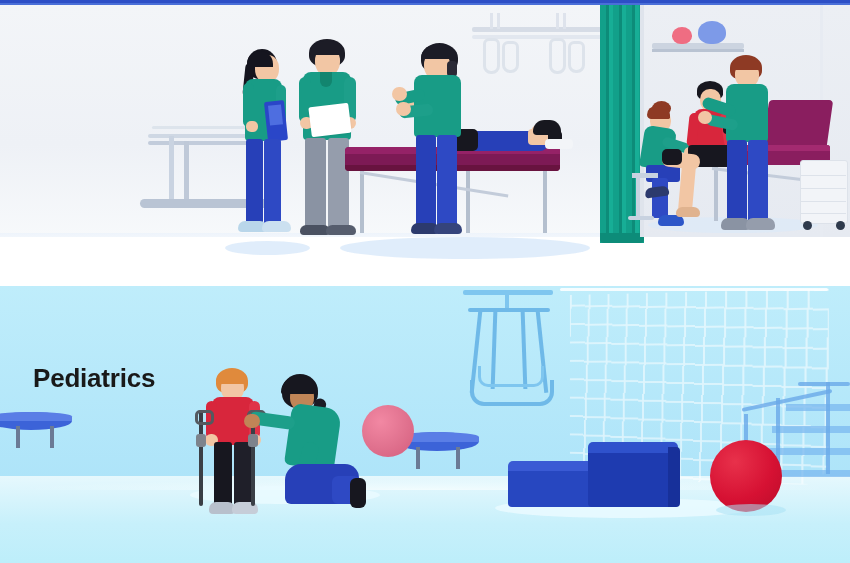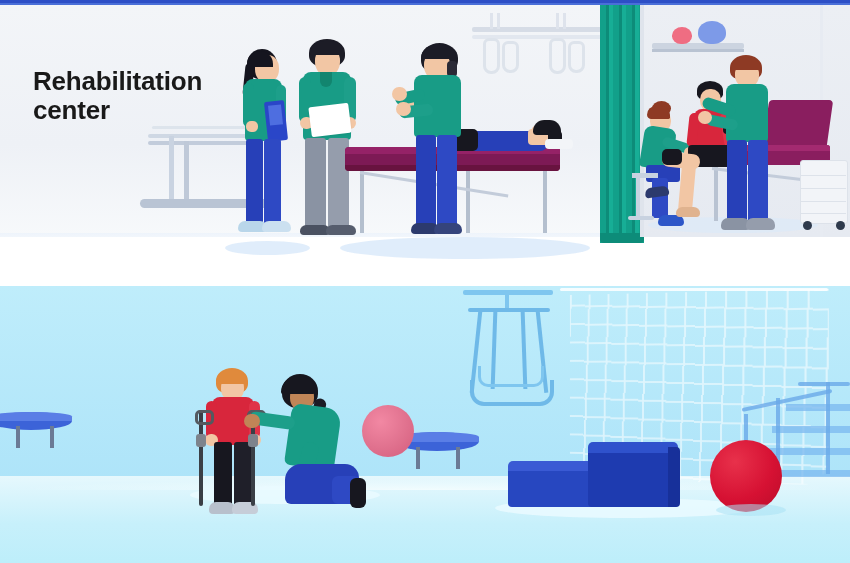--- a/index.html
+++ b/index.html
@@ -134,21 +134,20 @@
   <div id="top-bar">
     <div id="top-bar-shade"></div>
   </div>
 
   <div id="panel-rehab">
 
     <div id="rehab-wall"></div>
     <div id="rehab-floor-tint"></div>
     <div id="rehab-floor"></div>
 
-    <div class="title" id="rehab-title">Rehabilitation center</div>
 
     <div>
       <div class="pbar" id="pb-far"></div>
       <div class="pbar" id="pb-top1"></div>
       <div class="pbar" id="pb-top2"></div>
       <div class="pbar" id="pb-post1"></div>
       <div class="pbar" id="pb-post2"></div>
       <div class="pbar" id="pb-base"></div>
     </div>
 
@@ -366,20 +365,21 @@
       <div id="tramp1-rim" style="top:146px;"></div>
       <div class="tleg2" style="left:416px;top:161px;"></div>
       <div class="tleg2" style="left:456px;top:161px;"></div>
     </div>
 
     <div id="ball-pink2" style="top:119px;"></div>
 
     <div class="shadow" style="left:190px;top:200px;width:190px;height:18px;background:#eafaff;"></div>
     <div class="shadow" style="left:495px;top:212px;width:260px;height:20px;background:#eafaff;"></div>
 
+    <div class="title" id="ped-title" style="top:78px;">Pediatrics</div>
 
     <div class="p">
       <div class="hair" style="left:216px;top:82px;width:32px;height:26px;border-radius:50% 50% 38% 38%;background:#e08a3c;"></div>
       <div class="head" style="left:221px;top:90px;width:23px;height:25px;background:#f2c6a4;"></div>
       <div class="hair" style="left:216px;top:84px;width:31px;height:14px;border-radius:15px 15px 2px 2px;background:#e08a3c;"></div>
       <div class="torso" style="left:212px;top:111px;width:42px;height:48px;background:#d8263c;"></div>
       <div class="arm" style="left:206px;top:115px;width:11px;height:38px;background:#d8263c;"></div>
       <div class="arm" style="left:249px;top:115px;width:11px;height:38px;background:#e03349;"></div>
       <div style="position:absolute;left:205px;top:148px;width:13px;height:12px;border-radius:6px;background:#f2c6a4;"></div>
       <div style="position:absolute;left:248px;top:148px;width:13px;height:12px;border-radius:6px;background:#f2c6a4;"></div>

